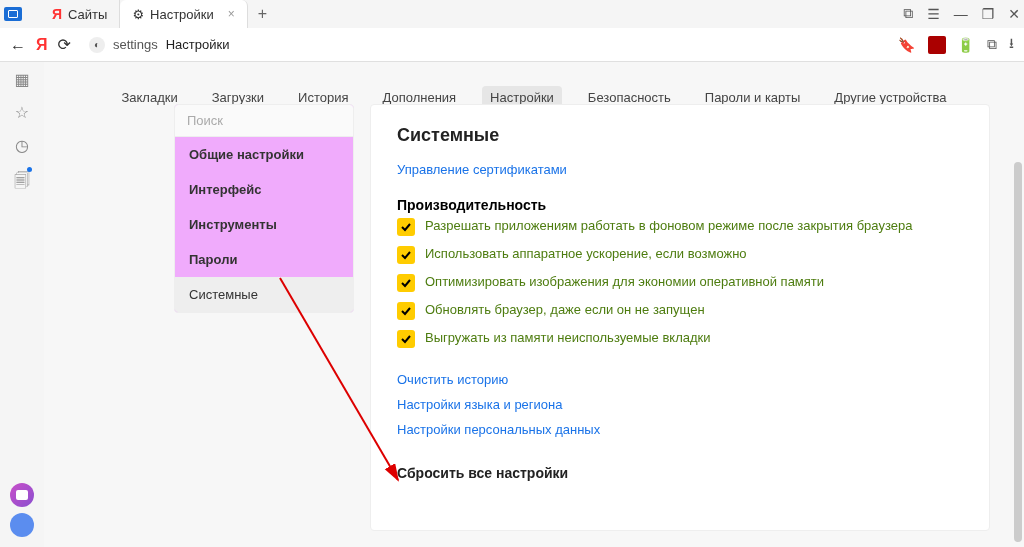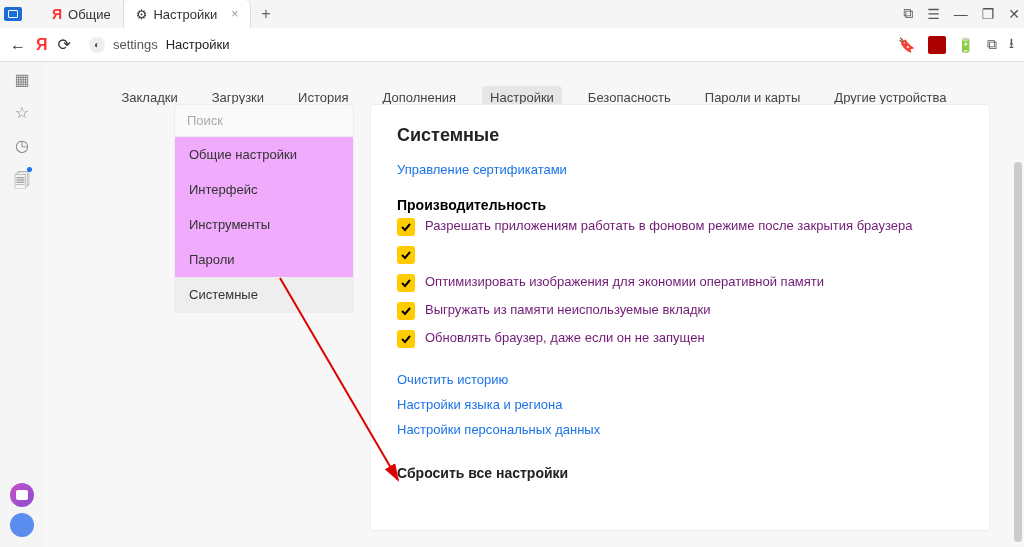--- a/index.html
+++ b/index.html
@@ -45,28 +45,28 @@
 
 
 .top-nav { height: 42px; display: flex; align-items: center; justify-content: center; gap: 18px; font-size: 13px; color: #444; }
 .top-nav-item { cursor: pointer; padding: 4px 8px; border-radius: 4px; margin-top: 28px; }
 .top-nav-item.active { background: #e6e6e6; }
 
 
 .two-col { display: flex; gap: 16px; padding: 0 16px 16px 130px; height: calc(100% - 42px); }
 .left-panel { width: 180px; background: #f0abfc; border: 1px solid #eee; border-radius: 4px; overflow: hidden; align-self: flex-start; }
 .search-box { padding: 8px 12px; font-size: 13px; color: #aaa; border-bottom: 1px solid #eee; background: #fafafa; }
-.nav-item { padding: 10px 14px; font-size: 13px; color: #333; cursor: pointer; }
+.nav-item { padding: 10px 14px; font-size: 13px; color: #333; cursor: pointer; font-weight: bold; }
 .nav-item.active { background: #eee; font-weight: 500; }
 
 .right-panel { flex: 1; background: #fff; border: 1px solid #eee; border-radius: 4px; padding: 20px 26px; overflow-y: auto; max-width: 620px; }
 .section-title { font-size: 18px; font-weight: 600; color: #222; margin-bottom: 16px; }
 .link-item { color: #1a73e8; font-size: 13px; margin-bottom: 10px; cursor: pointer; }
 .sub-title { font-size: 14px; font-weight: 700; color: #000000; margin: 20px 0 5px; }
-.checkbox-row { display: flex; align-items: flex-start; gap: 10px; margin-bottom: 10px; font-size: 13px; color: #701a75; }
+.checkbox-row { display: flex; align-items: flex-start; gap: 10px; margin-bottom: 10px; font-size: 13px; color: #4d7c0f; }
 .checkbox { width: 18px; height: 18px; background: #ffcc00; border-radius: 3px; display: flex; align-items: center; justify-content: center; flex-shrink: 0; cursor: pointer; }
 .checkbox svg { width: 12px; height: 12px; }
 .reset-link { font-size: 14px; font-weight: 700; color: #222; margin-top: 28px; cursor: pointer; }
 .spacer-links { height: 14px; }
 
 
 .arrow-line { position: absolute; pointer-events: none; z-index: 100; }
 
 
 .scrollbar { position: absolute; right: 2px; top: 100px; width: 8px; height: 380px; background: #ccc; border-radius: 4px; }
@@ -85,21 +85,21 @@
     <span class="win-btn">☰</span>
     <span class="win-btn">—</span>
     <span class="win-btn">❐</span>
     <span class="win-btn">✕</span>
   </div>
 </div>
 
 <div class="tabs">
   <div class="tab">
     <span class="tab-icon-y">Я</span>
-    <span>Общие</span>
+    <span>Сайты</span>
   </div>
   <div class="tab active">
     <span class="tab-icon-gear">⚙</span>
     <span>Настройки</span>
     <span class="tab-close">×</span>
   </div>
   <div class="tab-new">+</div>
 </div>
 
 <div class="address-bar">
@@ -166,44 +166,45 @@
             </svg>
           </div>
         <span>Разрешать приложениям работать в фоновом режиме после закрытия браузера</span>
       </div>
       <div class="checkbox-row">
         <div class="checkbox">
             <svg viewBox="0 0 12 12">
               <path d="M2 6 L5 9 L10 3" stroke="#000" stroke-width="2" fill="none"></path>
             </svg>
           </div>
+        <span>Использовать аппаратное ускорение, если возможно</span>
       </div>
       <div class="checkbox-row">
         <div class="checkbox">
             <svg viewBox="0 0 12 12">
               <path d="M2 6 L5 9 L10 3" stroke="#000" stroke-width="2" fill="none"></path>
             </svg>
           </div>
         <span>Оптимизировать изображения для экономии оперативной памяти</span>
       </div>
       <div class="checkbox-row">
         <div class="checkbox">
             <svg viewBox="0 0 12 12">
               <path d="M2 6 L5 9 L10 3" stroke="#000" stroke-width="2" fill="none"></path>
             </svg>
           </div>
+        <span>Обновлять браузер, даже если он не запущен</span>
+      </div>
+      <div class="checkbox-row">
+        <div class="checkbox">
+            <svg viewBox="0 0 12 12">
+              <path d="M2 6 L5 9 L10 3" stroke="#000" stroke-width="2" fill="none"></path>
+            </svg>
+          </div>
         <span>Выгружать из памяти неиспользуемые вкладки</span>
-      </div>
-      <div class="checkbox-row">
-        <div class="checkbox">
-            <svg viewBox="0 0 12 12">
-              <path d="M2 6 L5 9 L10 3" stroke="#000" stroke-width="2" fill="none"></path>
-            </svg>
-          </div>
-        <span>Обновлять браузер, даже если он не запущен</span>
       </div>
 
       <div class="spacer-links"></div>
       <div class="link-item">Очистить историю</div>
       <div class="link-item">Настройки языка и региона</div>
       <div class="link-item">Настройки персональных данных</div>
       <div class="reset-link">Сбросить все настройки</div>
     </div>
   </div>
 

